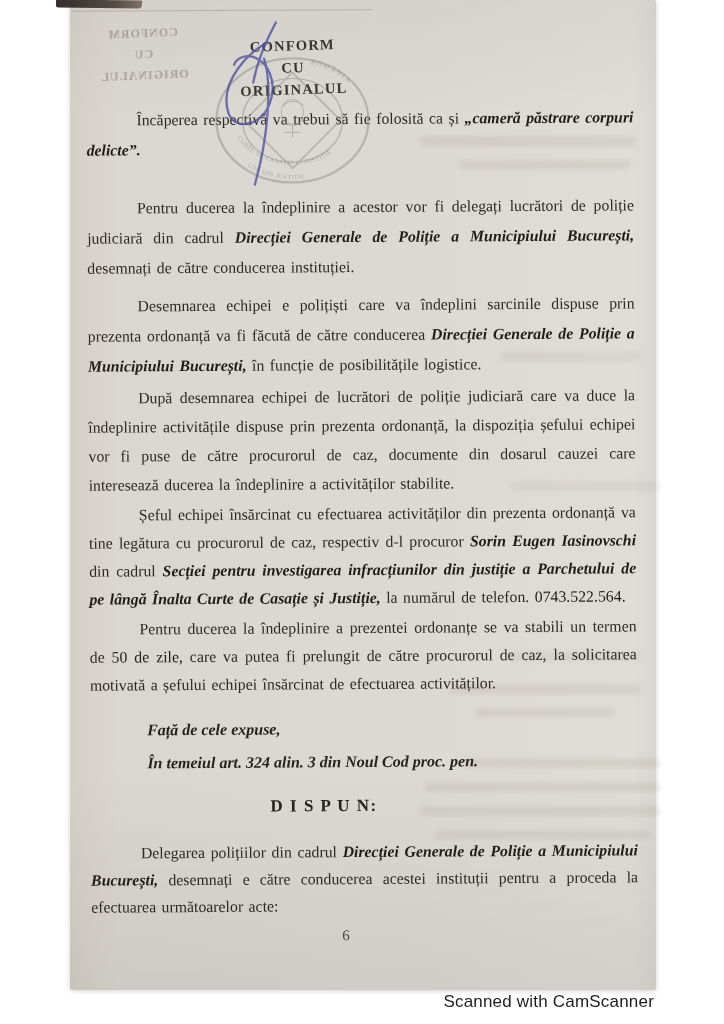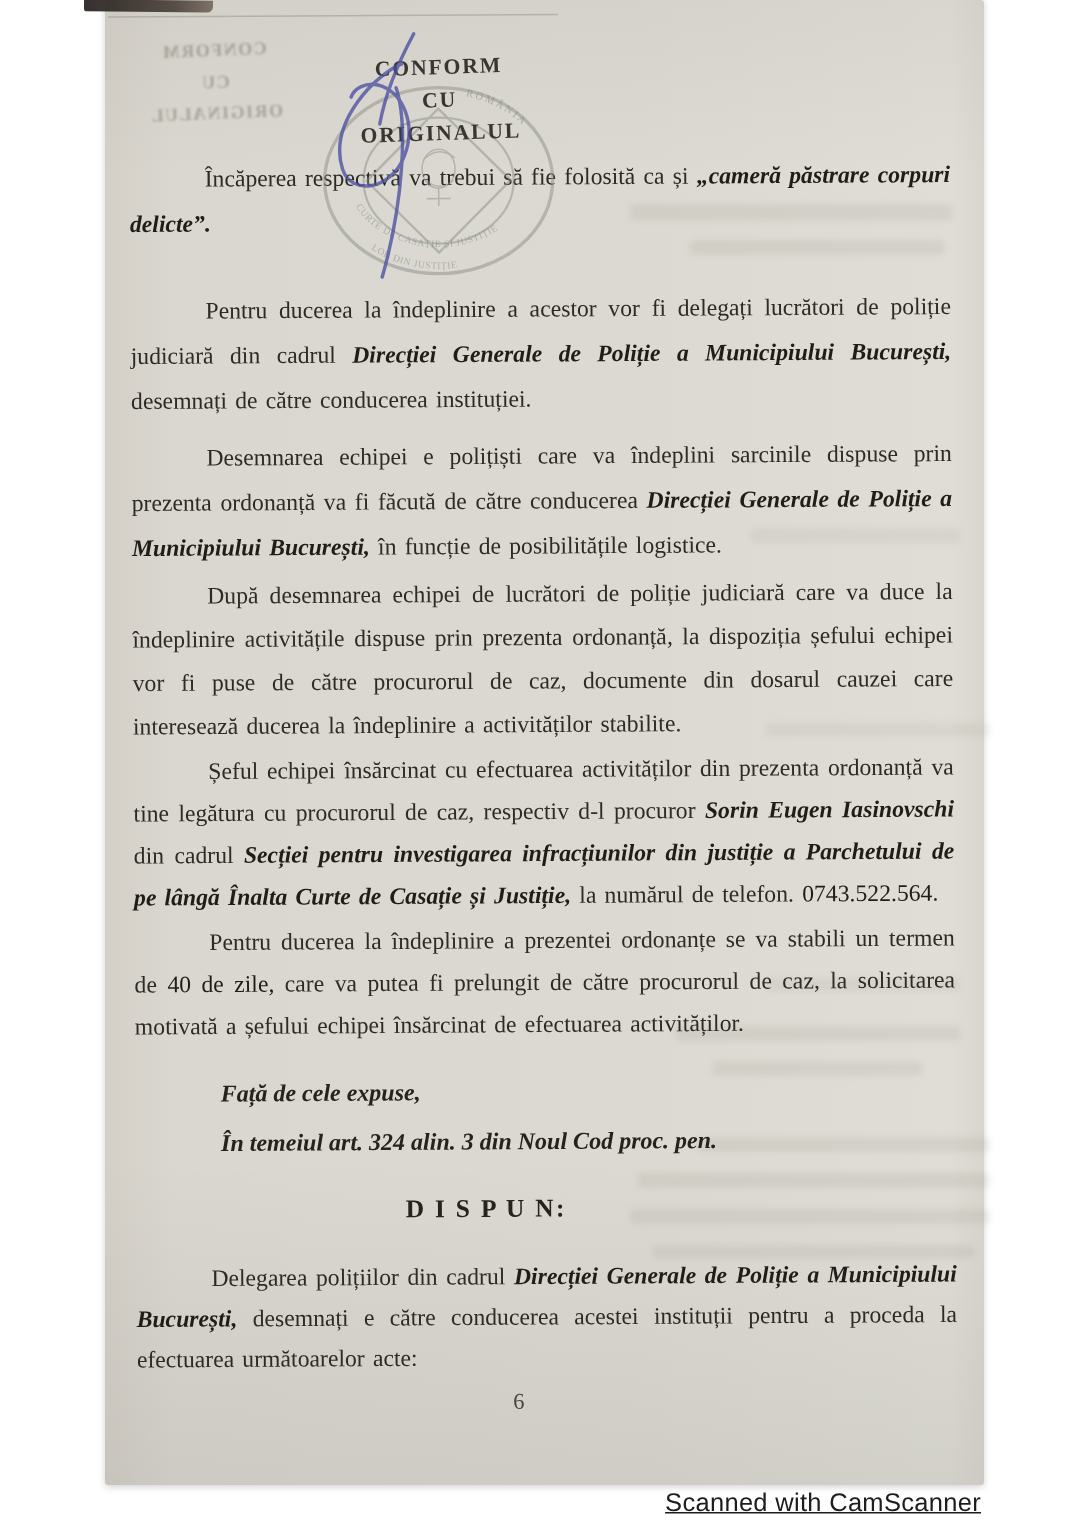--- a/index.html
+++ b/index.html
@@ -67,21 +67,21 @@
     font-weight:bold;font-size:17px;letter-spacing:1.5px;color:#26221d;
   }
   .mt-p7{margin-top:18px;}
   .pagenum{margin-top:8px;text-align:center;transform:translateX(-19px);
     font-size:15px;color:#4a453e;}
 
   
   .footer-credit{
     position:absolute;right:70px;top:992px;
     font-family:"Liberation Sans","DejaVu Sans",sans-serif;
-    font-size:17px;font-weight:500;color:#1d1d1d;letter-spacing:0.2px;text-decoration:underline;
+    font-size:17px;font-weight:500;color:#1d1d1d;letter-spacing:0.2px;
   }
 </style>
 </head>
 <body>
 
 <div class="canvas">
 
   <div class="page">
     <div class="edge-dark"></div>
     <div class="fold-line"></div>
@@ -150,21 +150,21 @@
       <p class="para lh30"><span>Încăperea respectivă va trebui să fie folosită ca și </span><span class="seg-bi">„cameră păstrare corpuri delicte”.</span></p>
 
       <p class="para lh30 mt-p2"><span>Pentru ducerea la îndeplinire a acestor vor fi delegați lucrători de poliție judiciară din cadrul </span><span class="seg-bi">Direcției Generale de Poliție a Municipiului București,</span><span> desemnați de către conducerea instituției.</span></p>
 
       <p class="para lh30 mt-p3"><span>Desemnarea echipei e polițiști care va îndeplini sarcinile dispuse prin prezenta ordonanță va fi făcută de către conducerea </span><span class="seg-bi">Direcției Generale de Poliție a Municipiului București,</span><span> în funcție de posibilitățile logistice.</span></p>
 
       <p class="para lh29 mt-sm"><span>După desemnarea echipei de lucrători de poliție judiciară care va duce la îndeplinire activitățile dispuse prin prezenta ordonanță, la dispoziția șefului echipei vor fi puse de către procurorul de caz, documente din dosarul cauzei care interesează ducerea la îndeplinire a activităților stabilite.</span></p>
 
       <p class="para lh28 mt-sm"><span>Șeful echipei însărcinat cu efectuarea activităților din prezenta ordonanță va tine legătura cu procurorul de caz, respectiv d-l procuror </span><span class="seg-bi">Sorin Eugen Iasinovschi</span><span> din cadrul </span><span class="seg-bi">Secției pentru investigarea infracțiunilor din justiție a Parchetului de pe lângă Înalta Curte de Casație și Justiție,</span><span> la numărul de telefon. </span><span class="seg-b">0743.522.564.</span></p>
 
-      <p class="para lh28 mt-sm"><span>Pentru ducerea la îndeplinire a prezentei ordonanțe se va stabili un termen de </span><span class="seg-b">40 de zile,</span><span> care va putea fi prelungit de către procurorul de caz, la solicitarea motivată a șefului echipei însărcinat de efectuarea activităților.</span></p>
+      <p class="para lh28 mt-sm"><span>Pentru ducerea la îndeplinire a prezentei ordonanțe se va stabili un termen de </span><span class="seg-b">50 de zile,</span><span> care va putea fi prelungit de către procurorul de caz, la solicitarea motivată a șefului echipei însărcinat de efectuarea activităților.</span></p>
 
       <div class="closing">
         <div>Față de cele expuse,</div>
         <div>În temeiul art. 324 alin. 3 din Noul Cod proc. pen.</div>
       </div>
 
       <div class="dispun">D I S P U N:</div>
 
       <p class="para lh27 mt-p7"><span>Delegarea polițiilor din cadrul </span><span class="seg-bi">Direcției Generale de Poliție a Municipiului București,</span><span> desemnați e către conducerea acestei instituții pentru a proceda la efectuarea următoarelor acte:</span></p>
 

